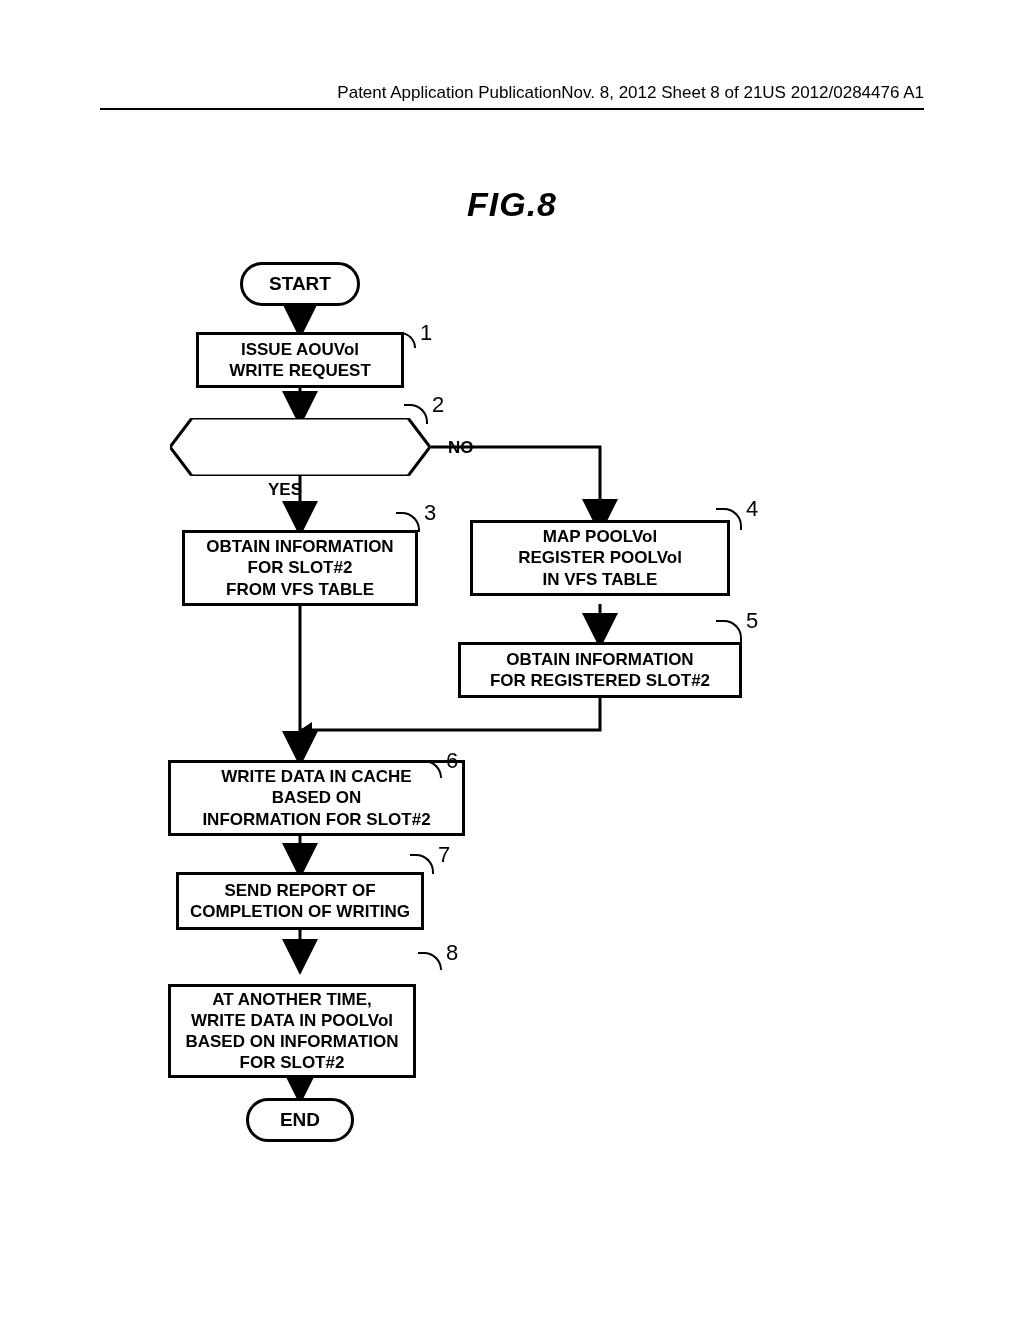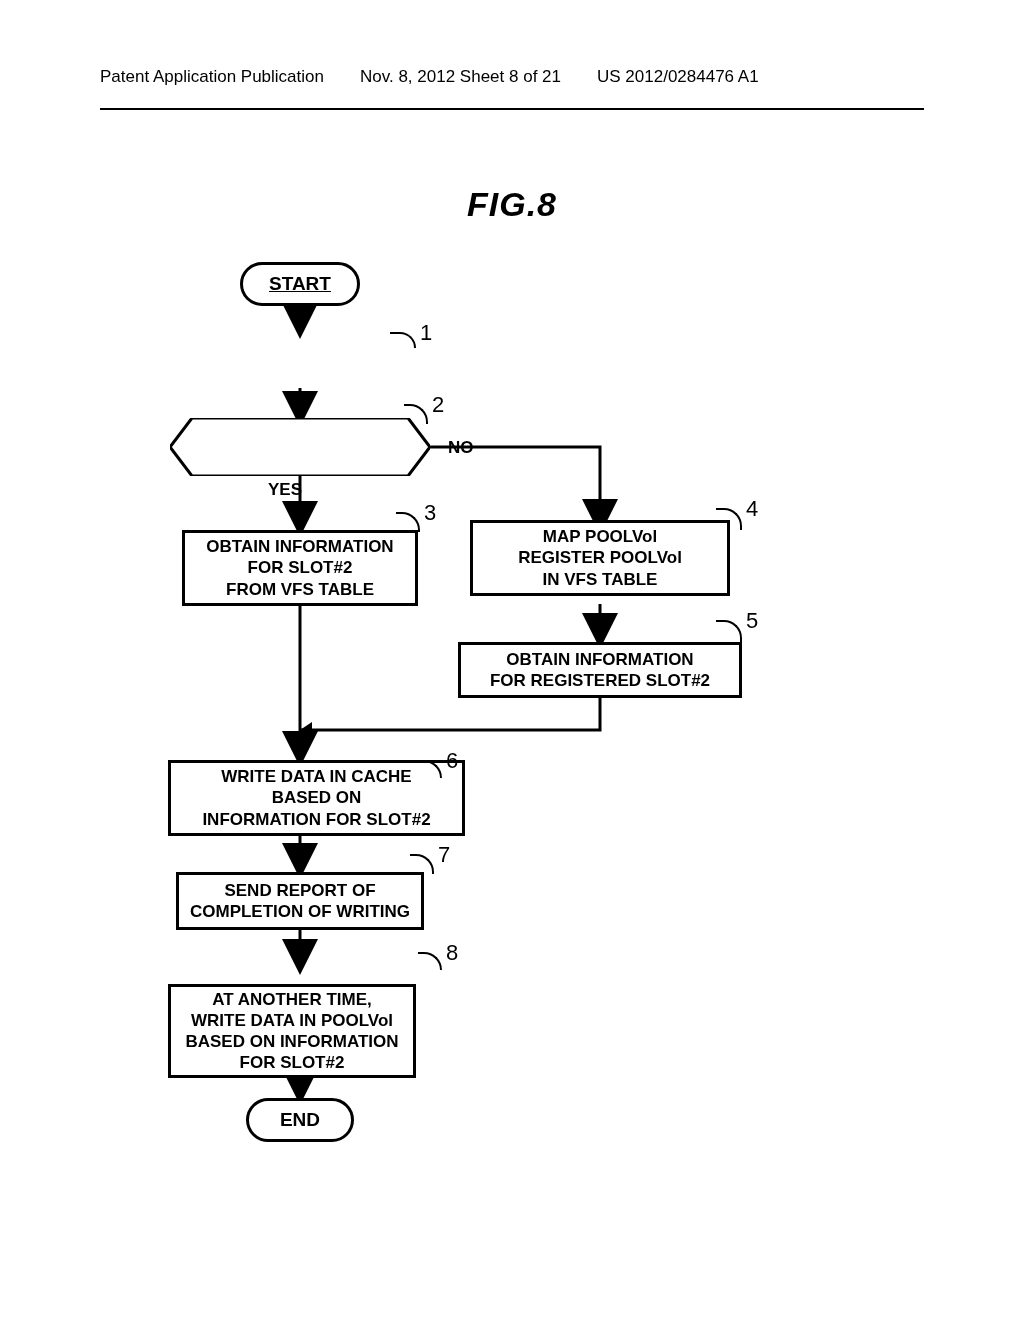--- a/index.html
+++ b/index.html
@@ -5,28 +5,27 @@
     * { margin: 0; padding: 0; box-sizing: border-box; }
     body {
       font-family: Arial, Helvetica, sans-serif;
       background: #fff;
       width: 1024px;
       height: 1320px;
       position: relative;
     }
     .header {
       position: absolute;
-      top: 67px;
+      top: 83px;
       left: 0;
       width: 100%;
       padding: 0 100px;
       display: flex;
-      justify-content: flex-start;
-      font-size: 17px;
-      gap: 36px;
+      justify-content: flex-end;
+      font-size: 17px;
     }
     .header-left { font-weight: normal; }
     .header-center { font-weight: normal; }
     .header-right { font-weight: normal; }
     .header-rule {
       position: absolute;
       top: 108px;
       left: 100px;
       right: 100px;
       border-top: 2px solid #000;
@@ -148,24 +147,28 @@
 
     <line x1="300" y1="586" x2="300" y2="620" stroke="#000" stroke-width="3" marker-end="url(#ah)"></line>
 
     <line x1="300" y1="680" x2="300" y2="716" stroke="#000" stroke-width="3" marker-end="url(#ah)"></line>
 
     <line x1="300" y1="812" x2="300" y2="846" stroke="#000" stroke-width="3" marker-end="url(#ah)"></line>
 
     <polygon points="300,480 312,472 312,488" fill="#000"></polygon>
   </svg>
 
-  <div class="terminator" style="left:240px; top:12px; width:120px; height:44px;text-decoration:underline;">
+  <div class="terminator" style="left:240px; top:12px; width:120px; height:44px;">
     <span>START</span>
   </div>
 
+  <div class="process" style="left:196px; top:82px; width:208px; height:56px;">
+    <span style="white-space:pre-line;">ISSUE AOUVol
+WRITE REQUEST</span>
+  </div>
   <div class="ref-leader" style="left:390px; top:82px; width:26px; height:16px;"></div>
   <div class="refnum" style="left:420px; top:70px;">1</div>
 
   <div class="decision" style="left:170px; top:168px; width:260px; height:58px;">
     <svg width="260" height="58" style="position:absolute; left:0; top:0;">
       <polygon points="22,0 238,0 260,29 238,58 22,58 0,29" fill="#fff" stroke="#000" stroke-width="3"></polygon>
     </svg>
   </div>
   <div class="ref-leader" style="left:404px; top:154px; width:24px; height:20px;"></div>
   <div class="refnum" style="left:432px; top:142px;">2</div>

